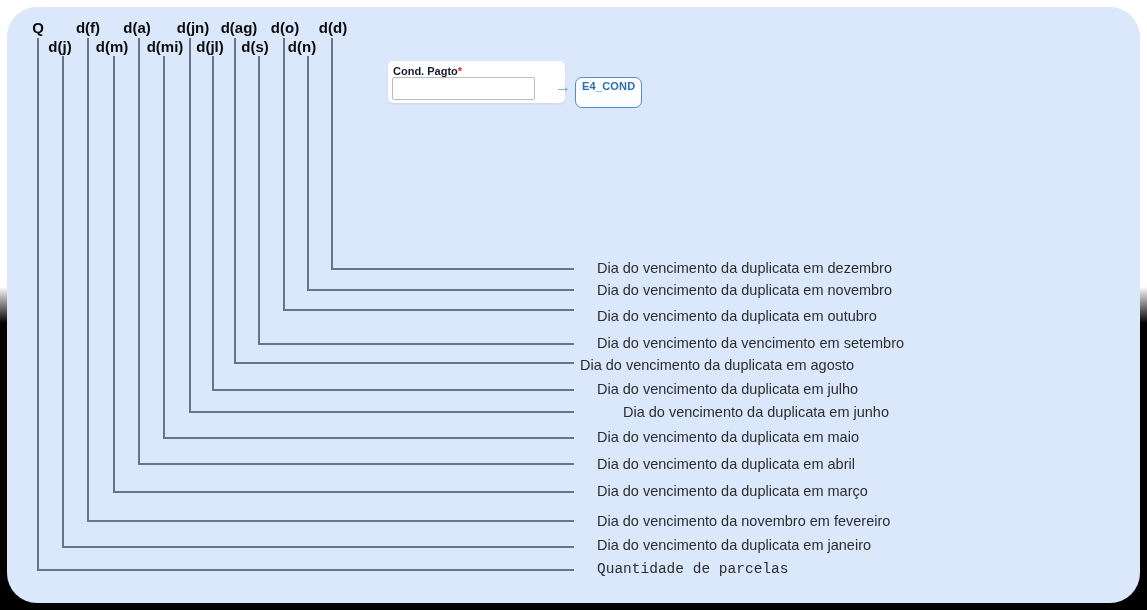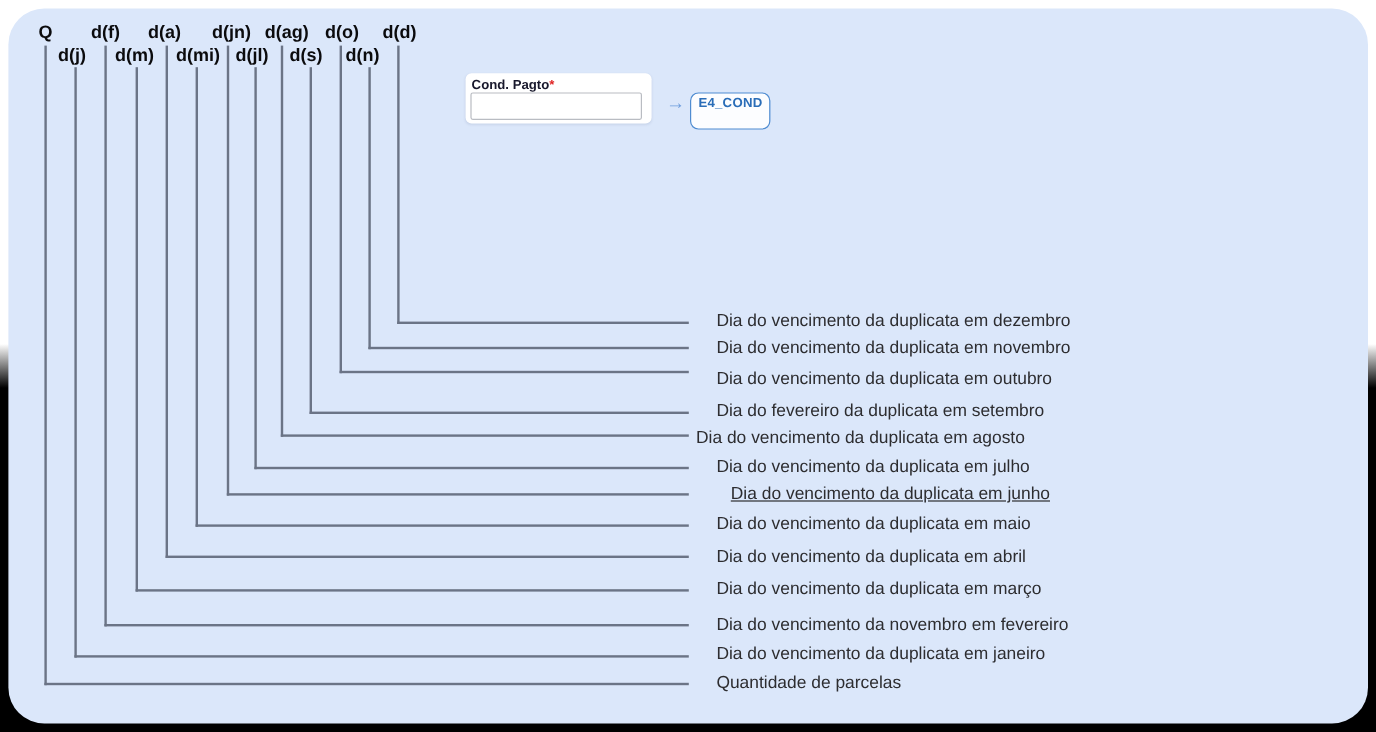--- a/index.html
+++ b/index.html
@@ -26,21 +26,21 @@
   .vline{position:absolute;width:2px;background:#6b7486;}
   .hline{position:absolute;height:2px;background:#6b7486;}
   
   .desc{
     position:absolute;left:597px;
     font-size:14.5px;color:#2d2d30;line-height:19px;white-space:nowrap;
   }
 
   
   .field-card{
-    position:absolute;left:388px;top:61px;width:155px;height:42px;
+    position:absolute;left:388px;top:61px;width:177px;height:42px;
     background:#ffffff;border-radius:5px;
     box-shadow:0 1px 2px rgba(40,60,100,0.10);
   }
   .field-label{
     position:absolute;left:5px;top:4px;
     font-size:11px;font-weight:700;color:#18182c;white-space:nowrap;
   }
   .req{color:#e02424;}
   .field-input{
     position:absolute;left:4px;top:16px;width:143px;height:23px;
@@ -68,21 +68,21 @@
 <div class="stage">
   <div class="canvas"></div>
 
   <div class="layer">
 
     <div id="rows-mount">
   <div>
     <div class="token" style="left: 38px; top: 20px;">Q</div>
     <div class="vline" style="left: 37px; top: 38px; height: 533px;"></div>
     <div class="hline" style="left: 37px; top: 569px; width: 537px;"></div>
-    <div class="desc" style="left: 597px; top: 560px;">Quantidade de parcelas</div>
+    <div class="desc" style="left: 597px; top: 560px; font-family: Liberation Mono, monospace;">Quantidade de parcelas</div>
   </div>
 
   <div>
     <div class="token" style="left: 60px; top: 39px;">d(j)</div>
     <div class="vline" style="left: 62px; top: 56px; height: 492px;"></div>
     <div class="hline" style="left: 62px; top: 546px; width: 512px;"></div>
     <div class="desc" style="left: 597px; top: 536px;">Dia do vencimento da duplicata em janeiro</div>
   </div>
 
   <div>
@@ -110,42 +110,42 @@
     <div class="token" style="left: 165px; top: 39px;">d(mi)</div>
     <div class="vline" style="left: 163px; top: 56px; height: 383px;"></div>
     <div class="hline" style="left: 163px; top: 437px; width: 411px;"></div>
     <div class="desc" style="left: 597px; top: 428px; text-align: right;">Dia do vencimento da duplicata em maio</div>
   </div>
 
   <div>
     <div class="token" style="left: 193px; top: 20px;">d(jn)</div>
     <div class="vline" style="left: 189px; top: 38px; height: 375px;"></div>
     <div class="hline" style="left: 189px; top: 411px; width: 385px;"></div>
-    <div class="desc" style="left: 609px; top: 403px; text-decoration: underline;">Dia do vencimento da duplicata em junho</div>
+    <div class="desc" style="left: 623px; top: 403px;">Dia do vencimento da duplicata em junho</div>
   </div>
 
   <div>
     <div class="token" style="left: 210px; top: 39px;">d(jl)</div>
     <div class="vline" style="left: 212px; top: 56px; height: 335px;"></div>
     <div class="hline" style="left: 212px; top: 389px; width: 362px;"></div>
     <div class="desc" style="left: 597px; top: 380px;">Dia do vencimento da duplicata em julho</div>
   </div>
 
   <div>
     <div class="token" style="left: 239px; top: 20px;">d(ag)</div>
     <div class="vline" style="left: 234px; top: 38px; height: 326px;"></div>
     <div class="hline" style="left: 234px; top: 362px; width: 340px;"></div>
     <div class="desc" style="left: 580px; top: 356px;">Dia do vencimento da duplicata em agosto</div>
   </div>
 
   <div>
     <div class="token" style="left: 255px; top: 39px;">d(s)</div>
     <div class="vline" style="left: 258px; top: 56px; height: 289px;"></div>
     <div class="hline" style="left: 258px; top: 343px; width: 316px;"></div>
-    <div class="desc" style="left: 597px; top: 334px;">Dia do fevereiro da duplicata em setembro</div>
+    <div class="desc" style="left: 597px; top: 334px;">Dia do vencimento da vencimento em setembro</div>
   </div>
 
   <div>
     <div class="token" style="left: 285px; top: 20px;">d(o)</div>
     <div class="vline" style="left: 283px; top: 38px; height: 273px;"></div>
     <div class="hline" style="left: 283px; top: 309px; width: 291px;"></div>
     <div class="desc" style="left: 597px; top: 307px;">Dia do vencimento da duplicata em outubro</div>
   </div>
 
   <div>

